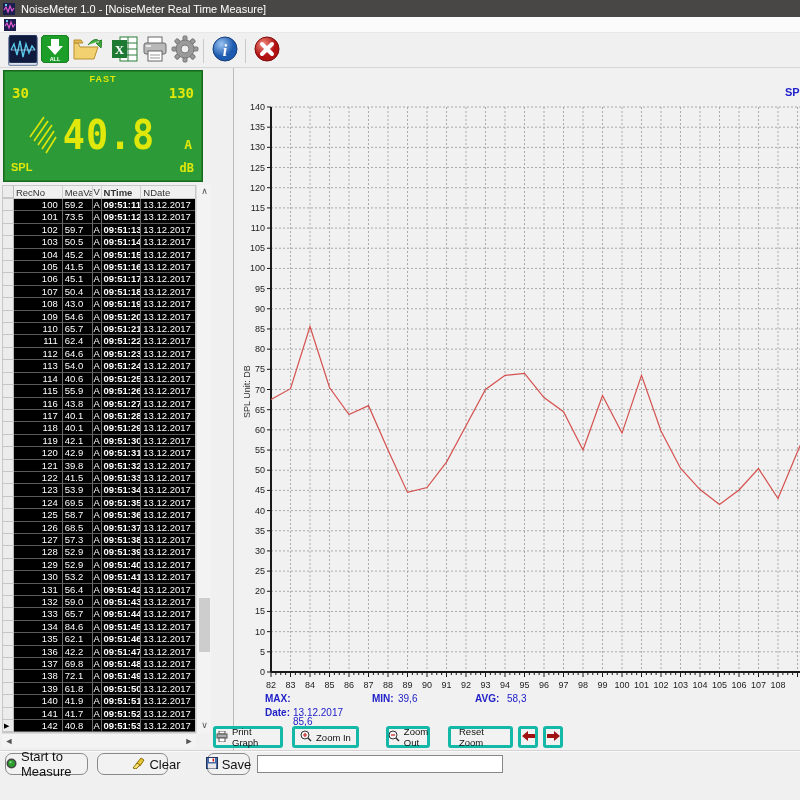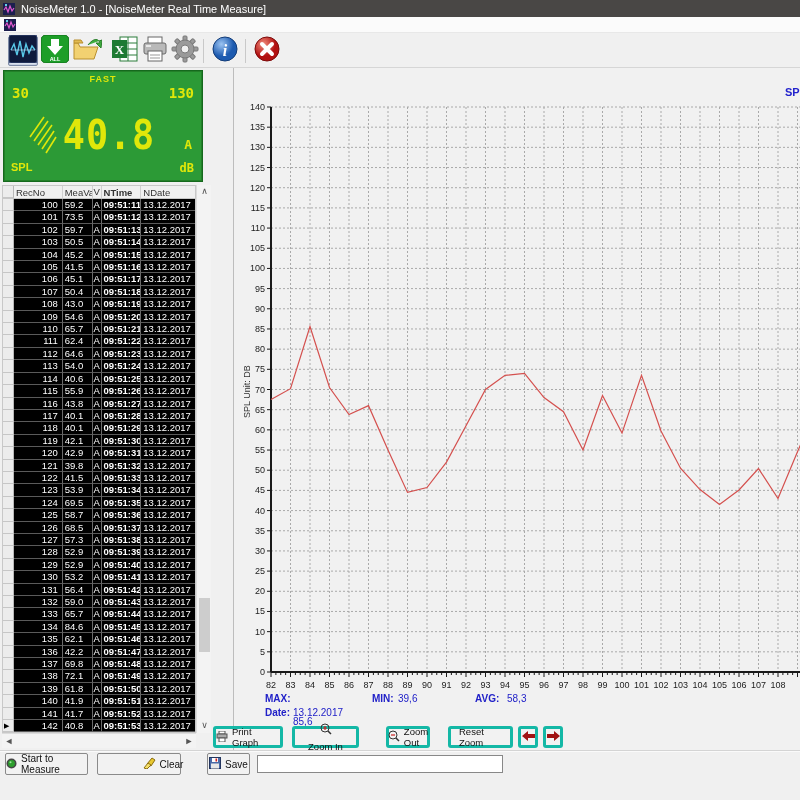--- a/index.html
+++ b/index.html
@@ -85,21 +85,21 @@
 
   
   .cbtn { position:absolute; top:726px; height:22px; background:#f2f2f2; border:3px solid #14b8a6;
           border-radius:3px; font-size:9.5px; color:#111; display:flex; align-items:center;
           justify-content:center; gap:4px; }
 
   
   .groove { position:absolute; left:0; top:750px; width:800px; height:2px;
             border-top:1px solid #d4d4d4; border-bottom:1px solid #fafafa; }
   .bbtn { position:absolute; top:753px; height:22px; background:#f2f2f2; border:1px solid #8a8a8a;
-          border-radius:2px; font-size:10px; color:#111; display:flex; align-items:center;
+          border-radius:7px; font-size:13px; color:#111; display:flex; align-items:center;
           justify-content:center; gap:4px; }
   .saveinput { position:absolute; left:257px; top:755px; width:246px; height:18px; background:#fff;
                border:1px solid #888; font-size:10px; padding:0 3px; }
 
   
   .statusbar { position:absolute; left:0; top:779px; width:800px; height:21px; background:#f0f0f0;
                border-top:1px solid #d7d7d7; font-size:11px; color:#222; }
   .spanel { position:absolute; top:1px; height:19px; border-right:1px solid #cfcfcf; display:flex;
             align-items:center; padding-left:4px; }
 </style>
@@ -886,21 +886,21 @@
   <span class="stats" style="left:293px; top:707px;">13.12.2017</span>
 
   <div class="cbtn" style="left:213px; width:70px;">
     <span><svg width="12" height="11">
           <rect x="3" y="0" width="6" height="3" fill="#fff" stroke="#555"></rect>
           <rect x="1" y="3" width="10" height="4" fill="#aaa" stroke="#555"></rect>
           <rect x="3" y="7" width="6" height="4" fill="#fff" stroke="#555"></rect>
         </svg></span>
     <span>Print Graph</span>
   </div>
-  <div class="cbtn" style="left:292px; width:67px;flex-direction:column;">
+  <div class="cbtn" style="left:292px; width:67px;">
     <span><svg width="12" height="12">
           <circle cx="5" cy="5" r="4" fill="none" stroke="#333"></circle>
           <line x1="8" y1="8" x2="11" y2="11" stroke="#333" stroke-width="1.5"></line>
           <path d="M3 5 h4 M5 3 v4" stroke="#c22" stroke-width="1.2"></path>
         </svg></span>
     <span>Zoom In</span>
   </div>
   <div class="cbtn" style="left:386px; width:44px;">
     <span><svg width="12" height="12">
           <circle cx="5" cy="5" r="4" fill="none" stroke="#333"></circle>
@@ -926,21 +926,21 @@
   <div class="groove"></div>
 
   <div class="bbtn" style="left:5px; width:83px;">
     <span><svg width="11" height="11">
           <circle cx="5.5" cy="5.5" r="5" fill="#444"></circle>
           <circle cx="5.5" cy="5.5" r="3.4" fill="#2d9e2d"></circle>
           <circle cx="4.5" cy="4.2" r="1" fill="#9fe89f"></circle>
         </svg></span>
     <span>Start to Measure</span>
   </div>
-  <div class="bbtn" style="left:97px; width:84px;padding-left:48px;">
+  <div class="bbtn" style="left:97px; width:71px;padding-left:48px;">
     <span><svg width="13" height="12">
           <path d="M4 7 L9 1 L12 3 L8 9 Z" fill="#e8c830" stroke="#8a6d10"></path>
           <path d="M1 11 L5 6 L8 8 L4 12 Z" fill="#f4e06a" stroke="#8a6d10"></path>
         </svg></span>
     <span>Clear</span>
   </div>
   <div class="bbtn" style="left:207px; width:43px;">
     <span><svg width="12" height="12">
           <rect x="0.5" y="0.5" width="11" height="11" fill="#4a6aa8" stroke="#23355e"></rect>
           <rect x="3" y="1" width="6" height="4" fill="#fff"></rect>

